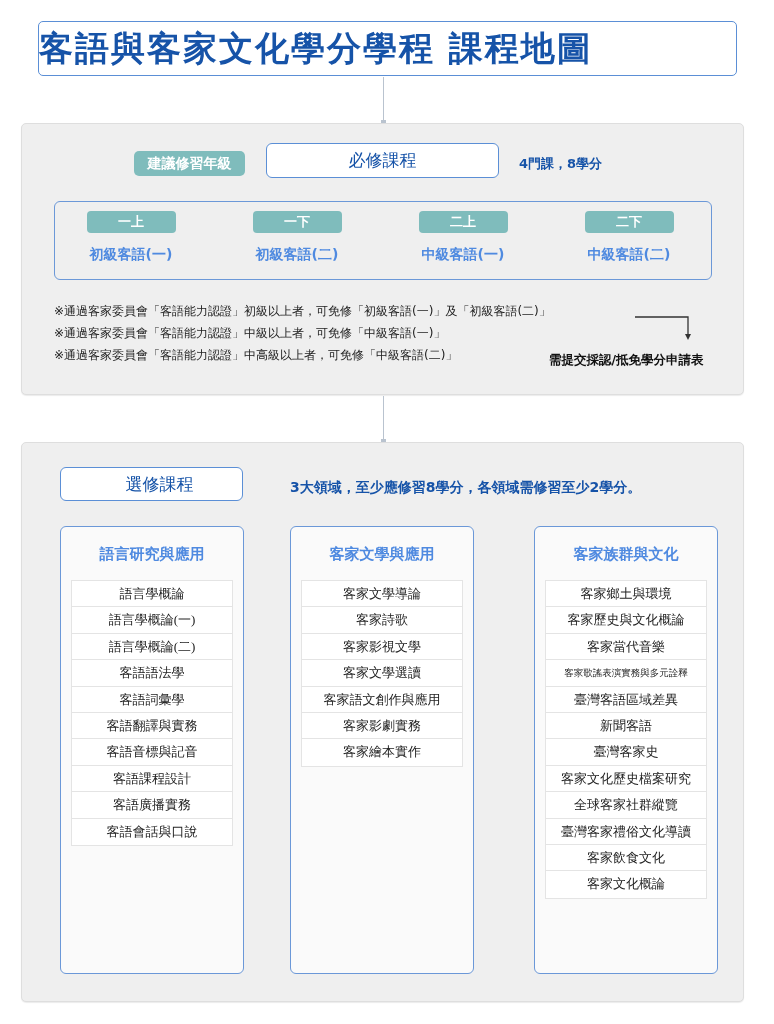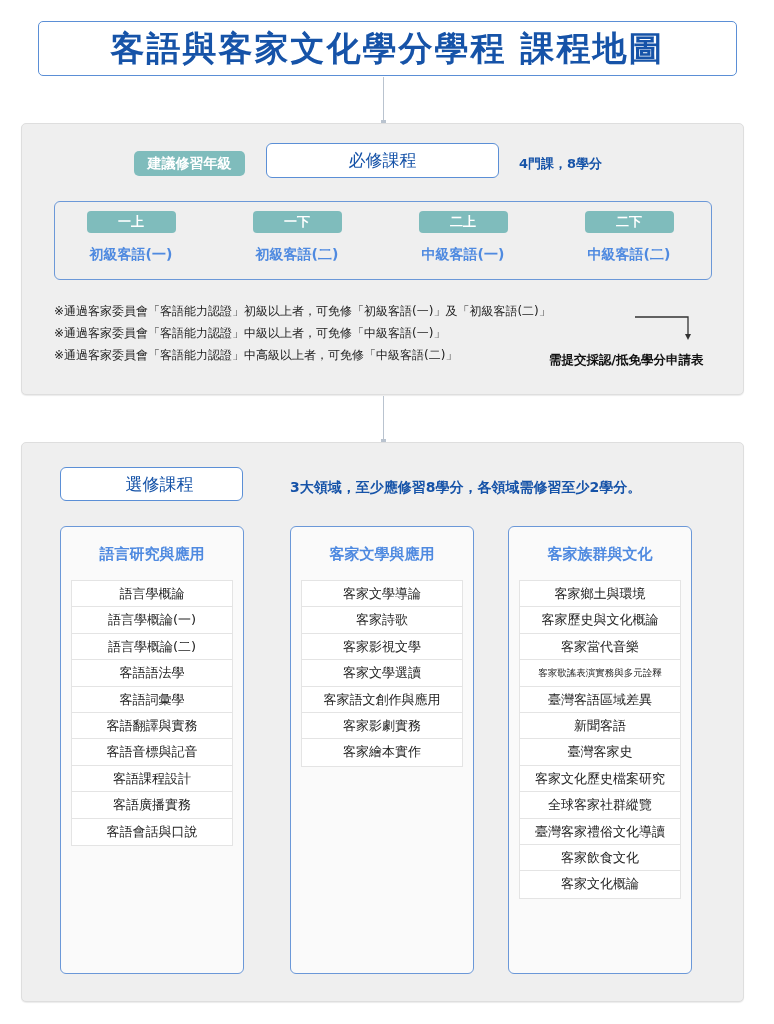--- a/index.html
+++ b/index.html
@@ -2,21 +2,21 @@
 <html><head>
 <meta charset="utf-8">
 <style>
   * { box-sizing: border-box; margin: 0; padding: 0; }
   html, body { width: 774px; height: 1024px; background: #ffffff; overflow: hidden; }
   body { position: relative; font-family: "DejaVu Sans", "Liberation Sans", sans-serif; color: #222; }
 
   .title-box {
     position: absolute; left: 38px; top: 21px; width: 699px; height: 55px;
     border: 1.5px solid #5b8fd6; border-radius: 5px; background: #fff;
-    display: flex; align-items: center; justify-content: center;
+    display: flex; align-items: center; 
   }
   .title-box span {
     font-size: 34px; font-weight: bold; color: #1653a8; letter-spacing: 2px;
   }
 
   .connector { position: absolute; width: 1px; background: #b9c3cf; left: 383px; }
   .connector::after {
     content: ""; position: absolute; left: -2px; bottom: -2px;
     width: 5px; height: 4px; background: #b9c3cf;
   }
@@ -74,21 +74,21 @@
   }
   .domain-title {
     text-align: center; margin-top: 18px; font-size: 15px; font-weight: bold; color: #4f8ae0;
   }
   .course-list {
     position: absolute; left: 10px; top: 53px; width: 162px;
     border: 1px solid #e4e4e4; background: #fff;
   }
   .course-item {
     height: 26.4px; line-height: 26.4px; text-align: center; font-size: 13px; color: #222;
-    border-bottom: 1px solid #e4e4e4; white-space: nowrap; overflow: hidden;
+    border-bottom: 1px solid #e4e4e4; white-space: nowrap; overflow: hidden; font-family: Liberation Serif, serif;
   }
   .course-item:last-child { border-bottom: none; }
   .course-item.small { font-size: 9.5px; }
 </style>
 </head>
 <body>
 
 <div class="title-box">
   <span>客語與客家文化學分學程  課程地圖</span>
 </div>
@@ -160,21 +160,21 @@
       <div class="course-item">客家文學導論</div>
       <div class="course-item">客家詩歌</div>
       <div class="course-item">客家影視文學</div>
       <div class="course-item">客家文學選讀</div>
       <div class="course-item">客家語文創作與應用</div>
       <div class="course-item">客家影劇實務</div>
       <div class="course-item">客家繪本實作</div>
     </div>
   </div>
 
-  <div class="domain-col" style="left:486px;">
+  <div class="domain-col" style="left:512px;">
     <div class="domain-title">客家族群與文化</div>
     <div class="course-list">
       <div class="course-item">客家鄉土與環境</div>
       <div class="course-item">客家歷史與文化概論</div>
       <div class="course-item">客家當代音樂</div>
       <div class="course-item small">客家歌謠表演實務與多元詮釋</div>
       <div class="course-item">臺灣客語區域差異</div>
       <div class="course-item">新聞客語</div>
       <div class="course-item">臺灣客家史</div>
       <div class="course-item">客家文化歷史檔案研究</div>

